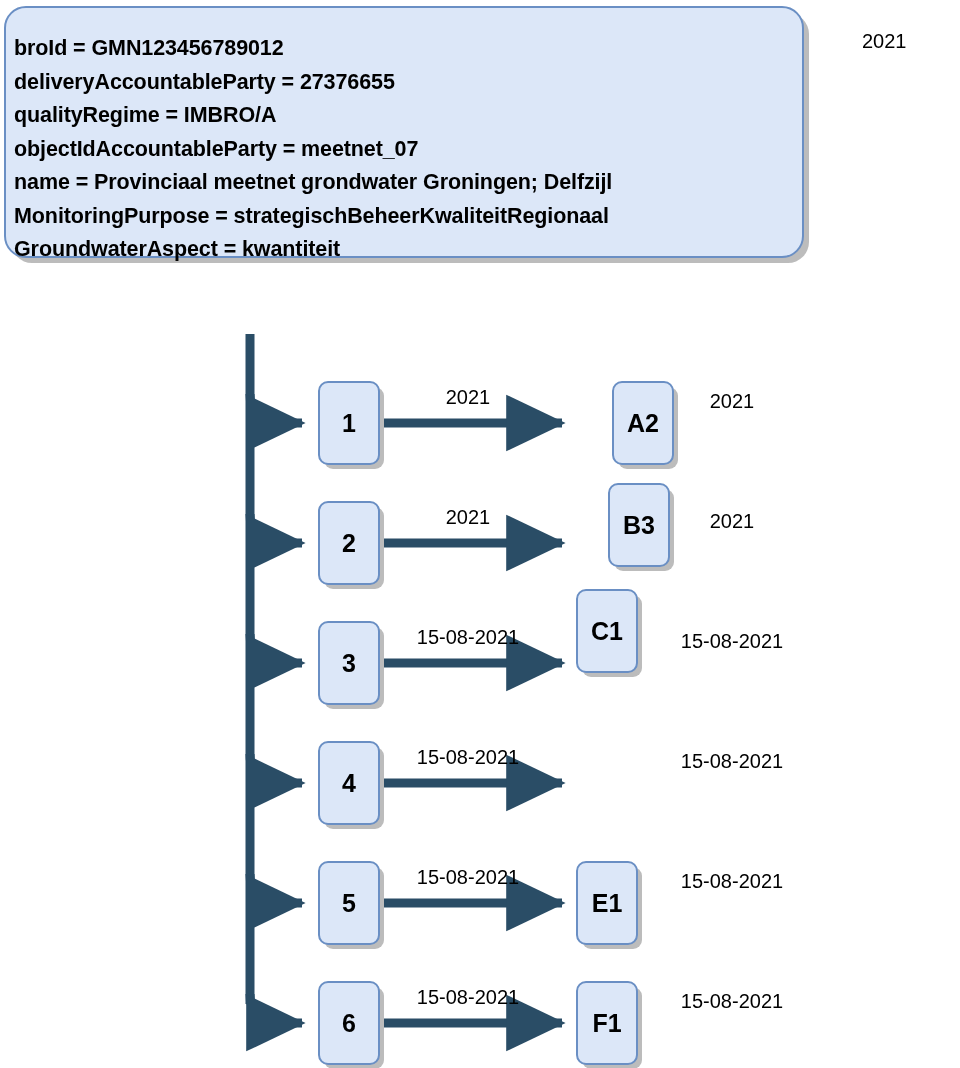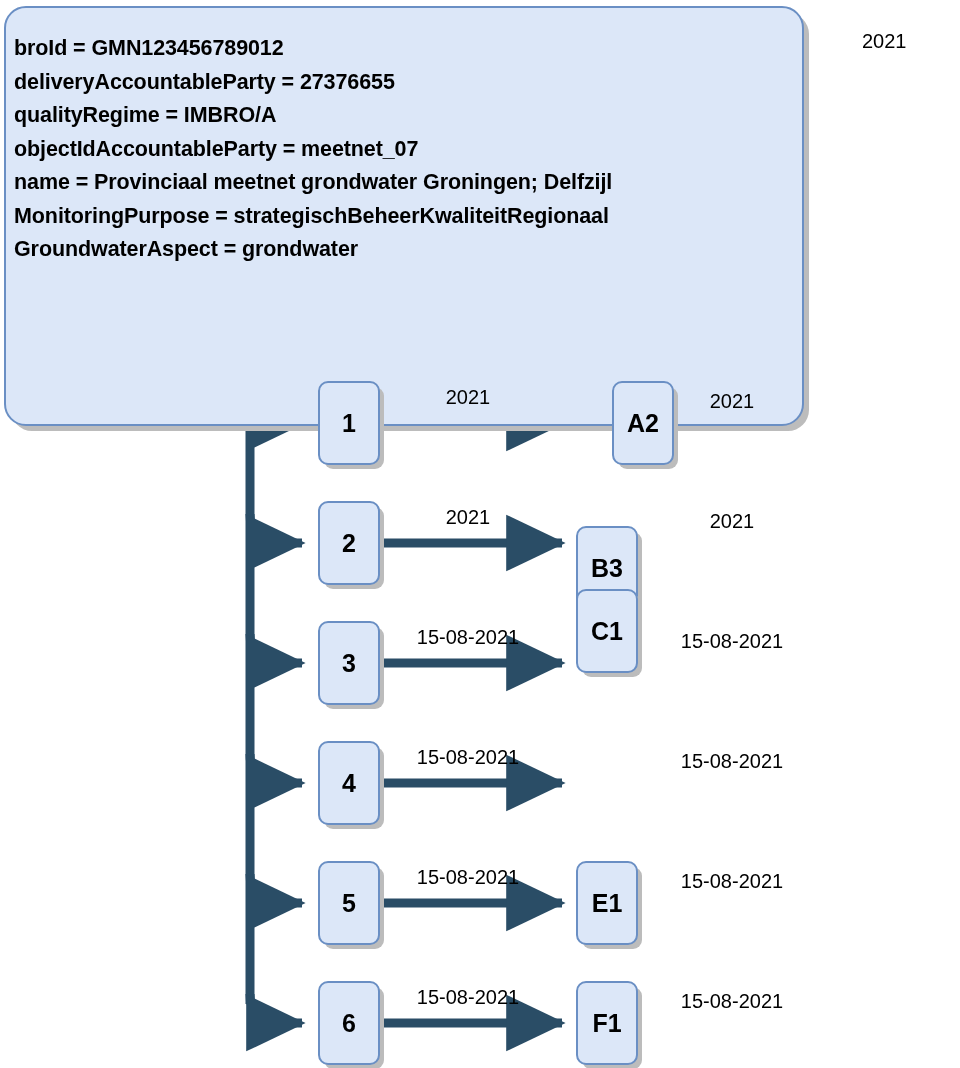--- a/index.html
+++ b/index.html
@@ -23,21 +23,21 @@
     width: 960px;
     height: 1068px;
   }
 
   
   .main-box {
     position: absolute;
     left: 4px;
     top: 6px;
     width: 800px;
-    height: 420px;
+    height: 252px;
     box-sizing: border-box;
     background: #dce7f8;
     border: 2px solid #6a8fc4;
     border-radius: 22px;
     box-shadow: 6px 6px 0 -1px #bcbcbc;
     z-index: 2;
   }
   .main-box-text {
     position: absolute;
     left: 8px;
@@ -120,21 +120,21 @@
 <div id="diagram-canvas">
 
   <div class="main-box">
     <div class="main-box-text">
       <span class="attr-line">broId = GMN123456789012</span>
       <span class="attr-line">deliveryAccountableParty = 27376655</span>
       <span class="attr-line">qualityRegime = IMBRO/A</span>
       <span class="attr-line">objectIdAccountableParty = meetnet_07</span>
       <span class="attr-line">name = Provinciaal meetnet grondwater Groningen; Delfzijl</span>
       <span class="attr-line">MonitoringPurpose = strategischBeheerKwaliteitRegionaal</span>
-      <span class="attr-line">GroundwaterAspect = grondwater</span>
+      <span class="attr-line">GroundwaterAspect = kwantiteit</span>
     </div>
   </div>
 
   <div class="corner-label">2021</div>
 
   <svg id="connectors" viewBox="0 0 960 1068" width="960" height="1068" xmlns="http://www.w3.org/2000/svg">
     <defs>
       <marker id="arrowhead" markerWidth="7" markerHeight="7" refX="6.2" refY="3.5" orient="auto" markerUnits="strokeWidth">
         <path d="M0,0.35 L6.6,3.5 L0,6.65 z" fill="#2a4d66"></path>
       </marker>
@@ -163,21 +163,21 @@
   <div class="edge-label" style="left:468px; top:386px;">2021</div>
   <div class="node-box node-right" style="top:381px;margin-left:36px;">
       <span>A2</span>
     </div>
   <div class="side-label" style="left:732px; top:390px;">2021</div>
 
   <div class="node-box node-left" style="top:501px;">
       <span>2</span>
     </div>
   <div class="edge-label" style="left:468px; top:506px;">2021</div>
-  <div class="node-box node-right" style="top:526px;">
+  <div class="node-box node-right" style="top:483px;margin-left:32px;">
       <span>B3</span>
     </div>
   <div class="side-label" style="left:732px; top:510px;">2021</div>
 
   <div class="node-box node-left" style="top:621px;">
       <span>3</span>
     </div>
   <div class="edge-label" style="left:468px; top:626px;">15-08-2021</div>
   <div class="node-box node-right" style="top:589px;justify-content:center;">
       <span>C1</span>

